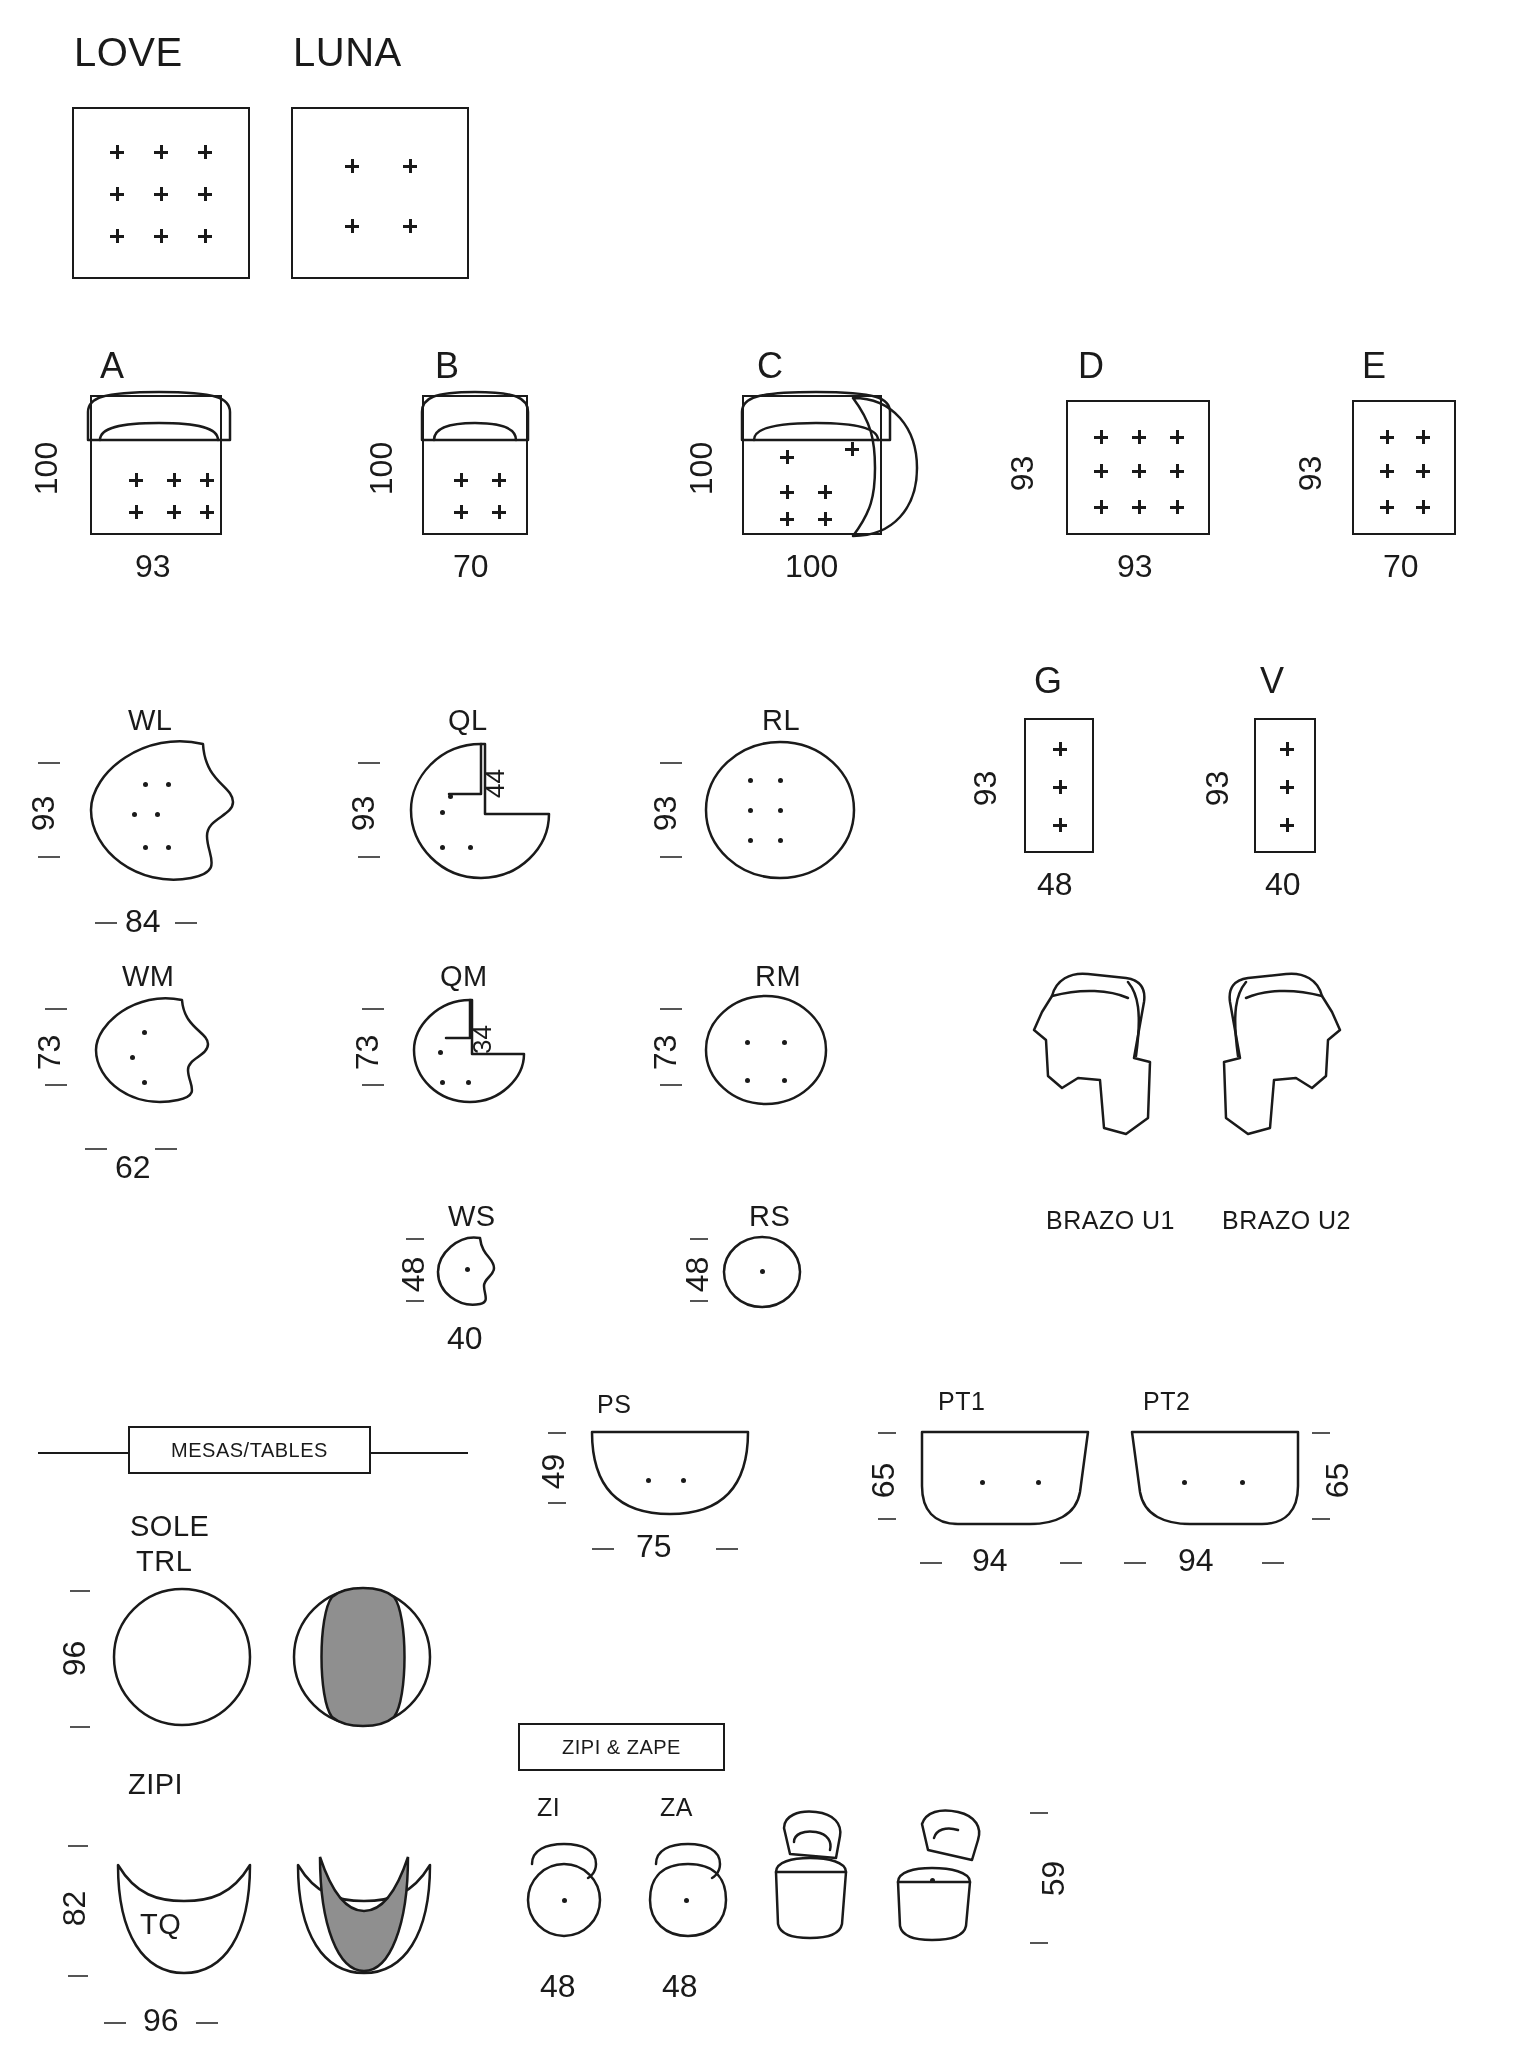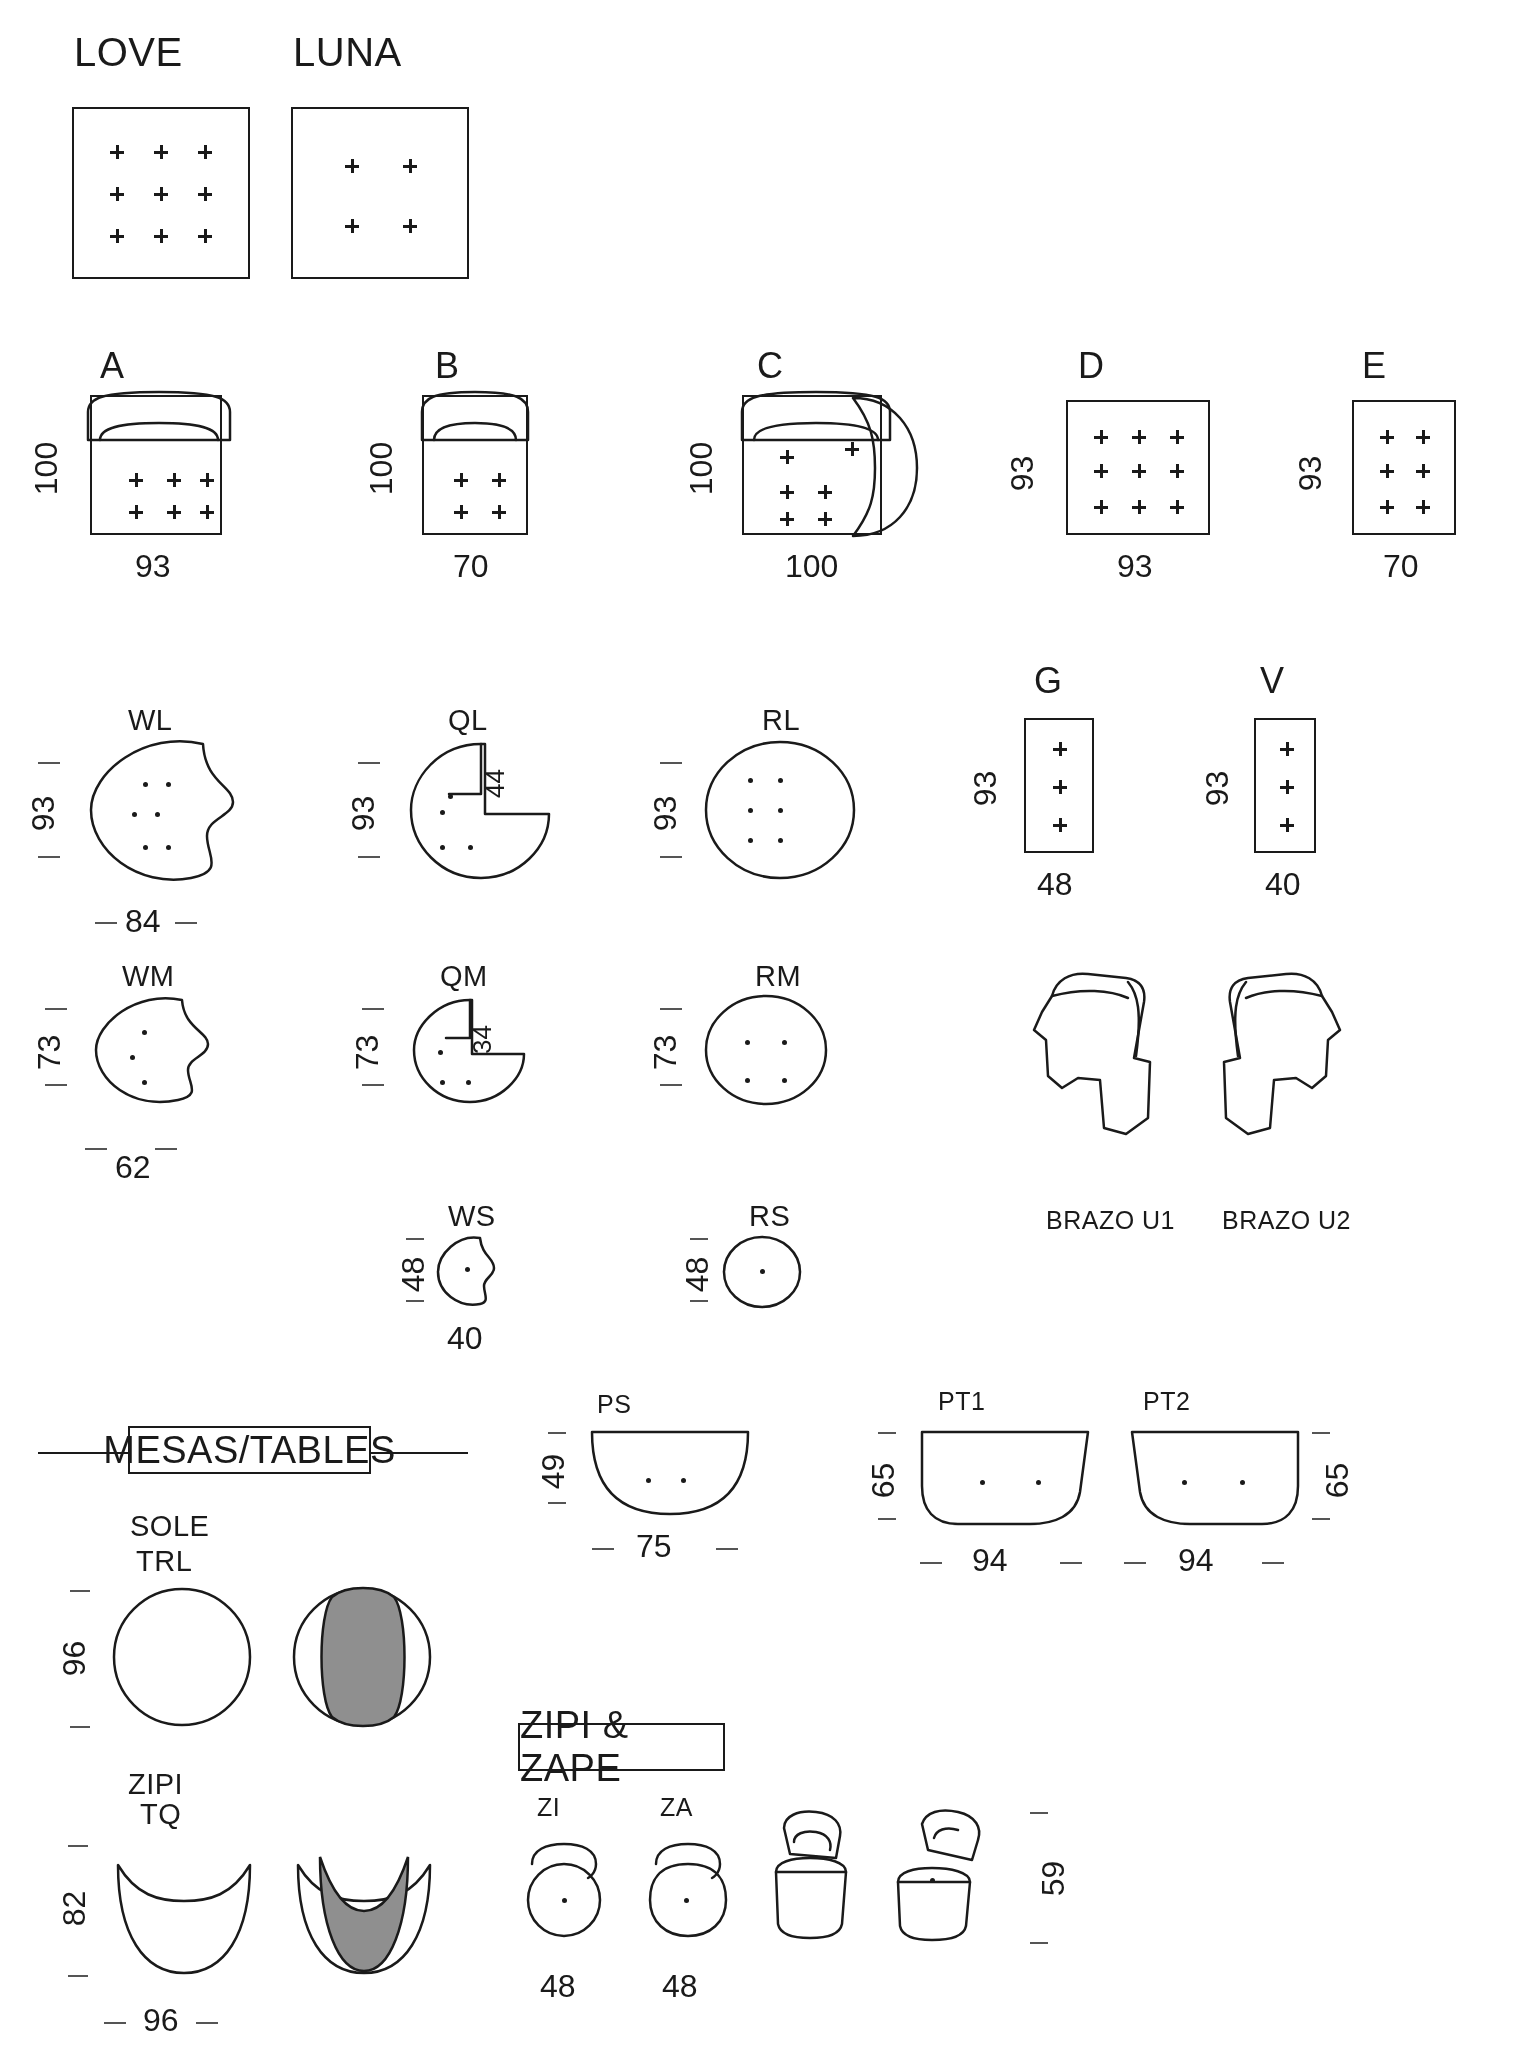--- a/index.html
+++ b/index.html
@@ -49,21 +49,21 @@
     box-sizing: border-box;
   }
   .boxed-title {
     position: absolute;
     border: 2.5px solid #1a1a1a;
     background: #fff;
     box-sizing: border-box;
     display: flex;
     align-items: center;
     justify-content: center;
-    font-size: 38px;
+    font-size: 20px;
     letter-spacing: 0.5px;
     z-index: 3;
   }
   .hline {
     position: absolute;
     border-top: 2.5px solid #1a1a1a;
   }
   .tick {
     position: absolute;
     border-top: 2px solid #555;
@@ -335,21 +335,21 @@
   </svg>
   <div class="tick" style="left:70px; top:1590px; width:20px;"></div>
   <div class="tick" style="left:70px; top:1726px; width:20px;"></div>
   <div class="dim rot" style="left:57px; top:1640px;">96</div>
   <svg style="left:290px; top:1583px; width:150px; height:150px;">
     <circle class="stk" cx="72" cy="74" r="68"></circle>
     <path class="fill-grey" d="M42 14 C28 32 28 116 42 134 C56 146 90 146 104 134 C118 116 118 32 104 14 C90 2 56 2 42 14 Z"></path>
   </svg>
 
   <div class="lbl" style="left:128px; top:1768px;">ZIPI</div>
-  <div class="lbl" style="left:140px; top:1798px;">TQ</div>
+  <div class="lbl" style="left:140px; top:1908px;">TQ</div>
   <svg style="left:110px; top:1835px; width:150px; height:150px;">
     <path class="stk" d="M8 30 C8 100 34 138 74 138 C114 138 140 100 140 30 C122 60 100 66 74 66 C48 66 26 60 8 30 Z"></path>
   </svg>
   <div class="tick" style="left:68px; top:1845px; width:20px;"></div>
   <div class="tick" style="left:68px; top:1975px; width:20px;"></div>
   <div class="dim rot" style="left:57px; top:1890px;">82</div>
   <div class="tick" style="left:104px; top:2022px; width:22px;"></div>
   <div class="tick" style="left:196px; top:2022px; width:22px;"></div>
   <div class="dim" style="left:143px; top:2002px;">96</div>
   <svg style="left:290px; top:1835px; width:150px; height:150px;">

